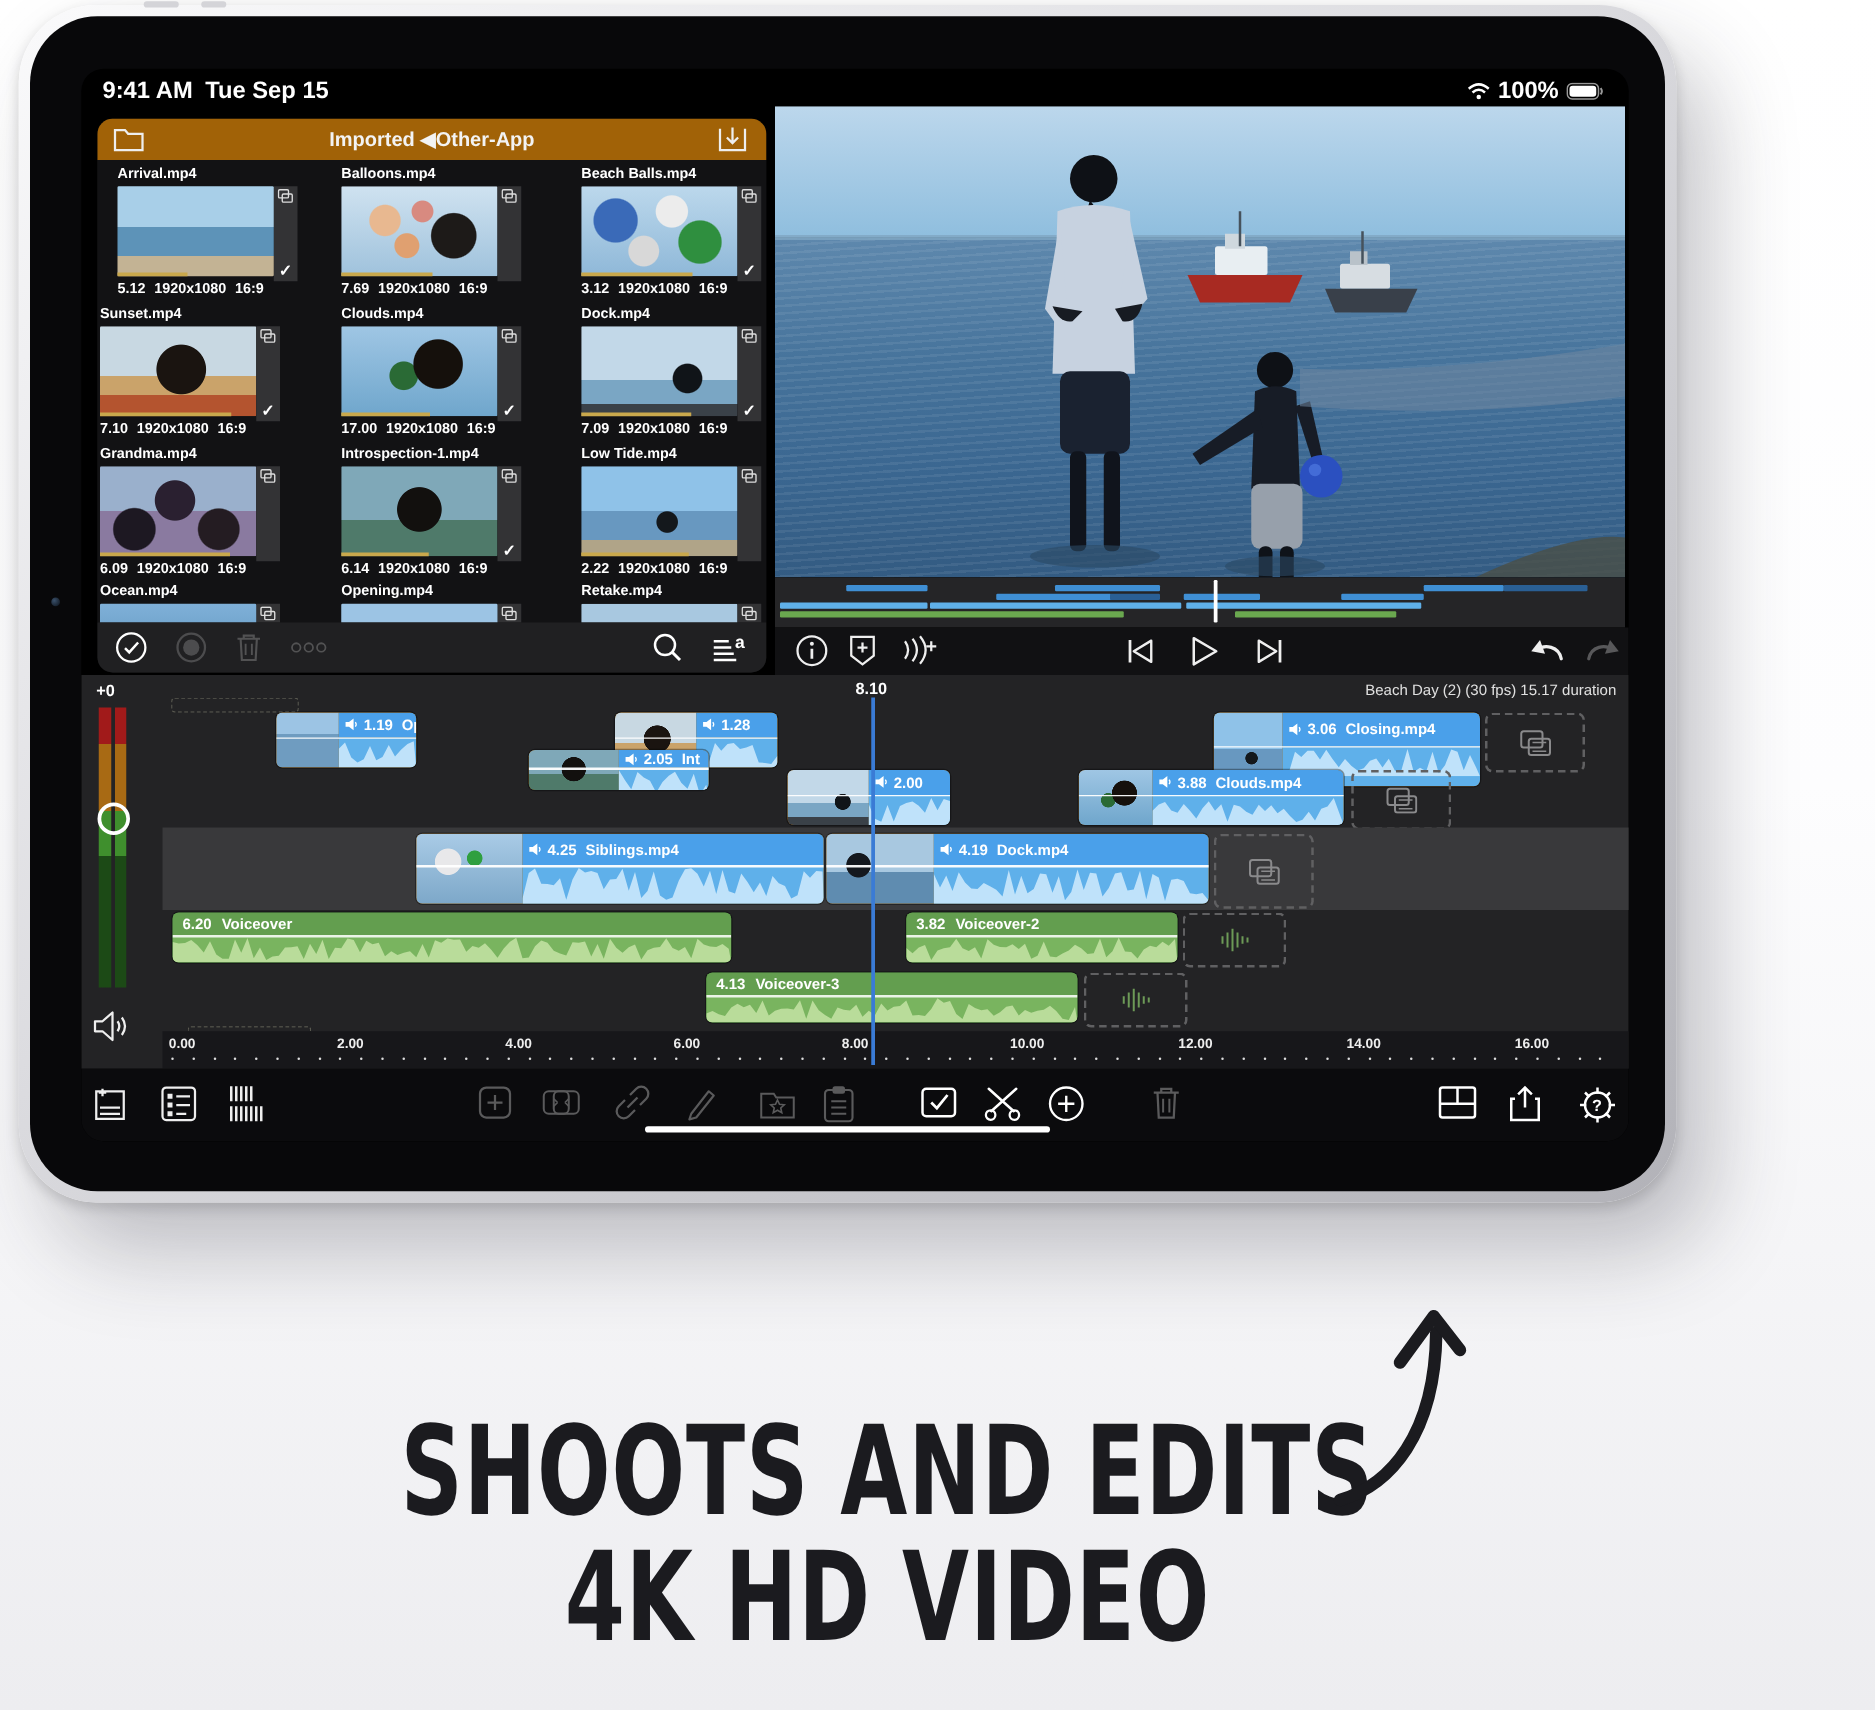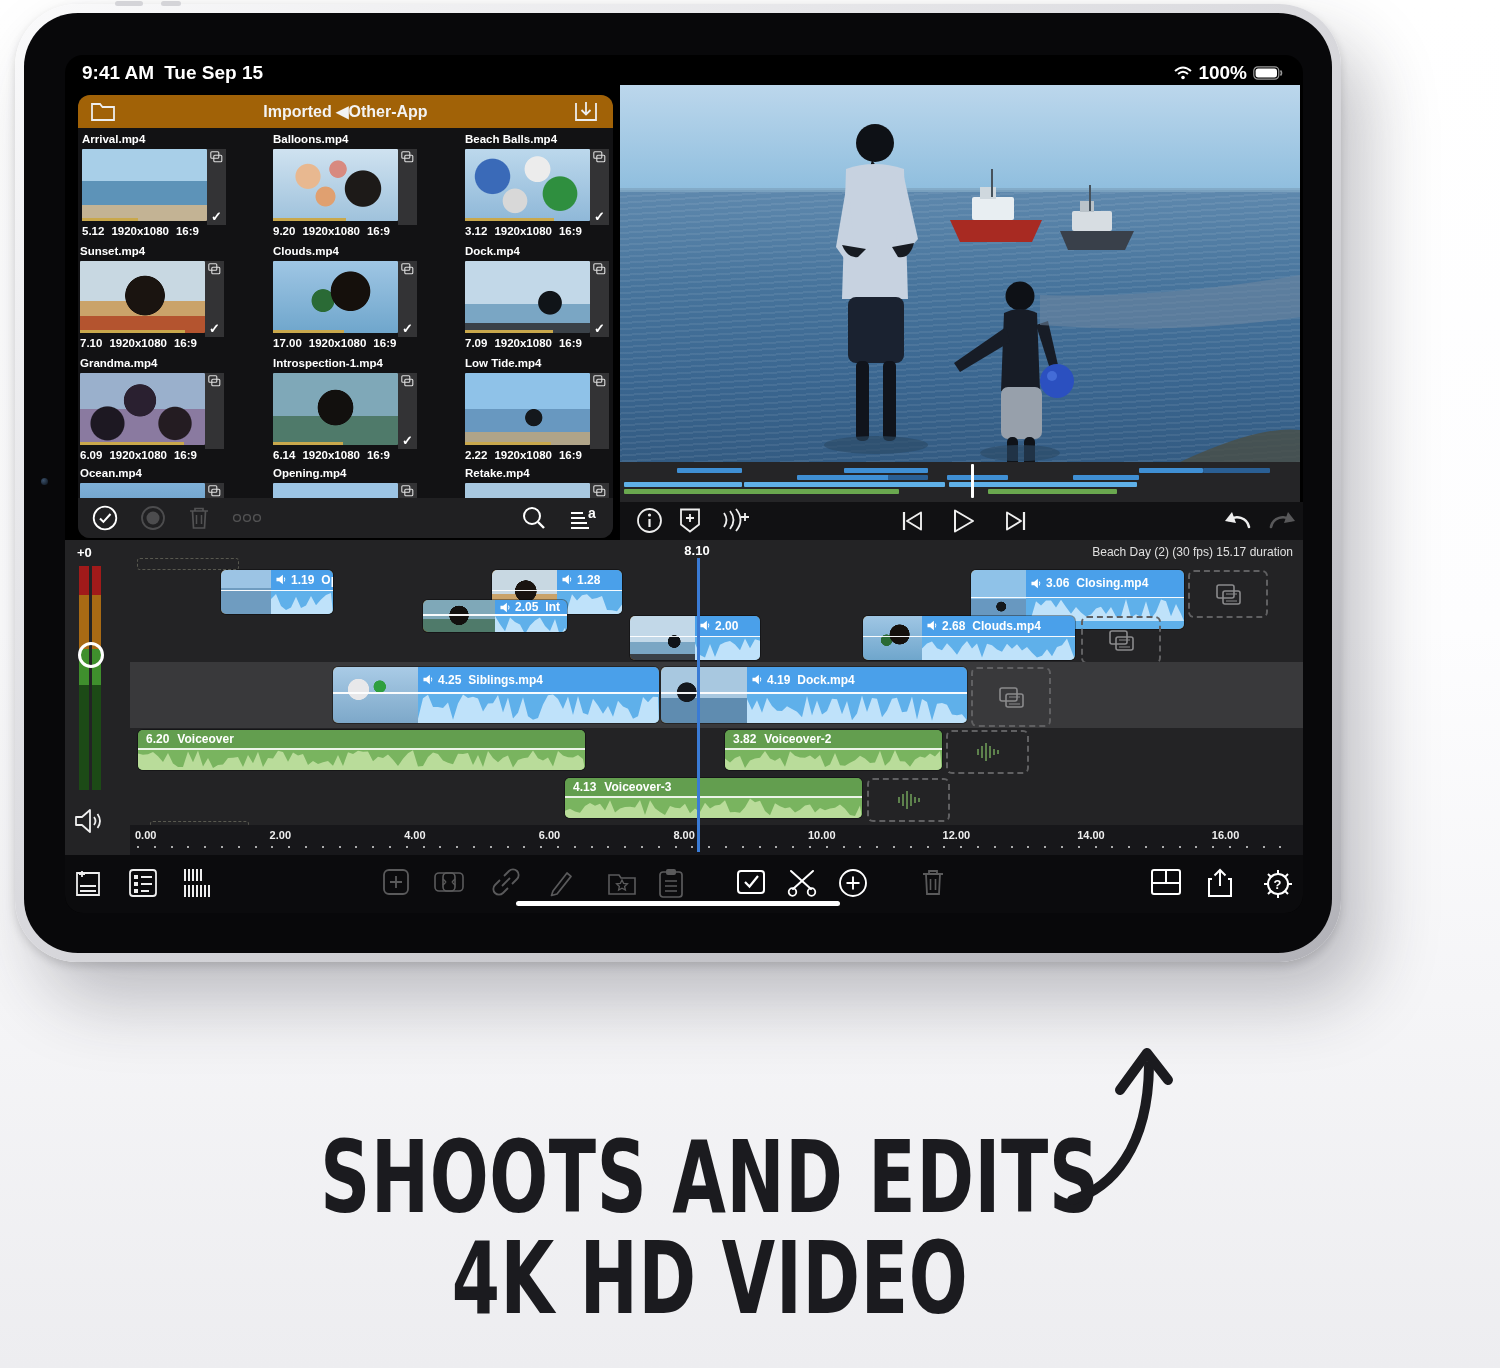--- a/index.html
+++ b/index.html
@@ -151,21 +151,21 @@
           </span>
           <span class="lib-title">Imported ◀Other-App</span>
           <span class="icn" style="right:14px;position:absolute;top:4px;">
             <svg width="26" height="25" viewBox="0 0 26 25">
                 <path d="M3 4 v17 h20 V4" stroke="#eee" stroke-width="1.8" fill="none"></path>
                 <path d="M13 3 v12 M8.5 11 l4.5 4.5 L17.5 11" stroke="#eee" stroke-width="1.8" fill="none"></path>
               </svg>
           </span>
         </div>
         <div class="lib-grid" id="lib-grid">
-            <div class="cell" style="left: 4px; top: 5px;">
+            <div class="cell" style="left: 16px; top: 5px;">
               <div class="nm">Arrival.mp4</div>
               <div class="throw">
                 <div class="th t-arrival">
                   <span class="inbar" style="width: 45%;"></span>
                 </div>
                 <div class="rail">
                   <span class="icn">
                     <svg width="13" height="12" viewBox="0 0 13 12">
                       <rect x="0.8" y="0.8" width="8" height="6.5" rx="1" stroke="#ddd" stroke-width="1.1" fill="none"></rect>
                       <rect x="3.8" y="4.2" width="8" height="6.5" rx="1" stroke="#ddd" stroke-width="1.1" fill="none"></rect>
@@ -185,21 +185,21 @@
                 <div class="rail">
                   <span class="icn">
                     <svg width="13" height="12" viewBox="0 0 13 12">
                       <rect x="0.8" y="0.8" width="8" height="6.5" rx="1" stroke="#ddd" stroke-width="1.1" fill="none"></rect>
                       <rect x="3.8" y="4.2" width="8" height="6.5" rx="1" stroke="#ddd" stroke-width="1.1" fill="none"></rect>
                     </svg>
                   </span>
                   <span style="color: rgb(255, 255, 255); font-size: 13px; font-weight: 700; line-height: 13px;"></span>
                 </div>
               </div>
-              <div class="cinfo"><span>9.20</span><span>1920x1080</span><span>16:9</span></div>
+              <div class="cinfo"><span>7.69</span><span>1920x1080</span><span>16:9</span></div>
             </div>
             <div class="cell" style="left: 387px; top: 5px;">
               <div class="nm">Beach Balls.mp4</div>
               <div class="throw">
                 <div class="th t-beachballs">
                   <span class="inbar" style="width: 71%;"></span>
                 </div>
                 <div class="rail">
                   <span class="icn">
                     <svg width="13" height="12" viewBox="0 0 13 12">
@@ -631,21 +631,21 @@
               </div>
               <div class="mid"></div>
             </div>
             <div class="vc" style="left: 733px; top: 76px; width: 212px; height: 44px;">
               <div class="vth t-clouds" style="width: 59px;"></div>
               <div class="lab" style="left: 59px;">
                 <svg width="11" height="11" viewBox="0 0 12 12" style="flex:none">
                   <path d="M0.5 4 h3 l4 -3.2 v10.4 l-4 -3.2 h-3 z" fill="#fff"></path>
                   <path d="M9 4 q1.6 2 0 4" stroke="#fff" stroke-width="1.1" fill="none"></path>
                 </svg>
-                <span>2.68</span>
+                <span>3.88</span>
                 <span style="margin-left:3px">Clouds.mp4</span>
               </div>
               <div class="wv" style="left: 59px;">
                 <svg width="153" height="24" style="display:block">
                   <path d="M0 24 L0 12.6 L5 7.5 L10 5.5 L15 12.3 L20 14.2 L25 7.2 L30 12.5 L35 18.7 L40 10.6 L45 5.0 L50 12.6 L55 7.4 L60 21.4 L65 7.8 L70 9.2 L75 13.4 L80 15.8 L85 7.7 L90 12.7 L95 8.2 L100 14.6 L105 11.0 L110 16.8 L115 21.6 L120 19.8 L125 13.3 L130 20.3 L135 10.9 L140 9.2 L145 2.4 L150 15.9 L153 24 Z" fill="#bfe2fa"></path>
                 </svg>
               </div>
               <div class="mid"></div>
             </div>
             <div class="phld" style="left: 951px; top: 76px; width: 76px; height: 44px;">

